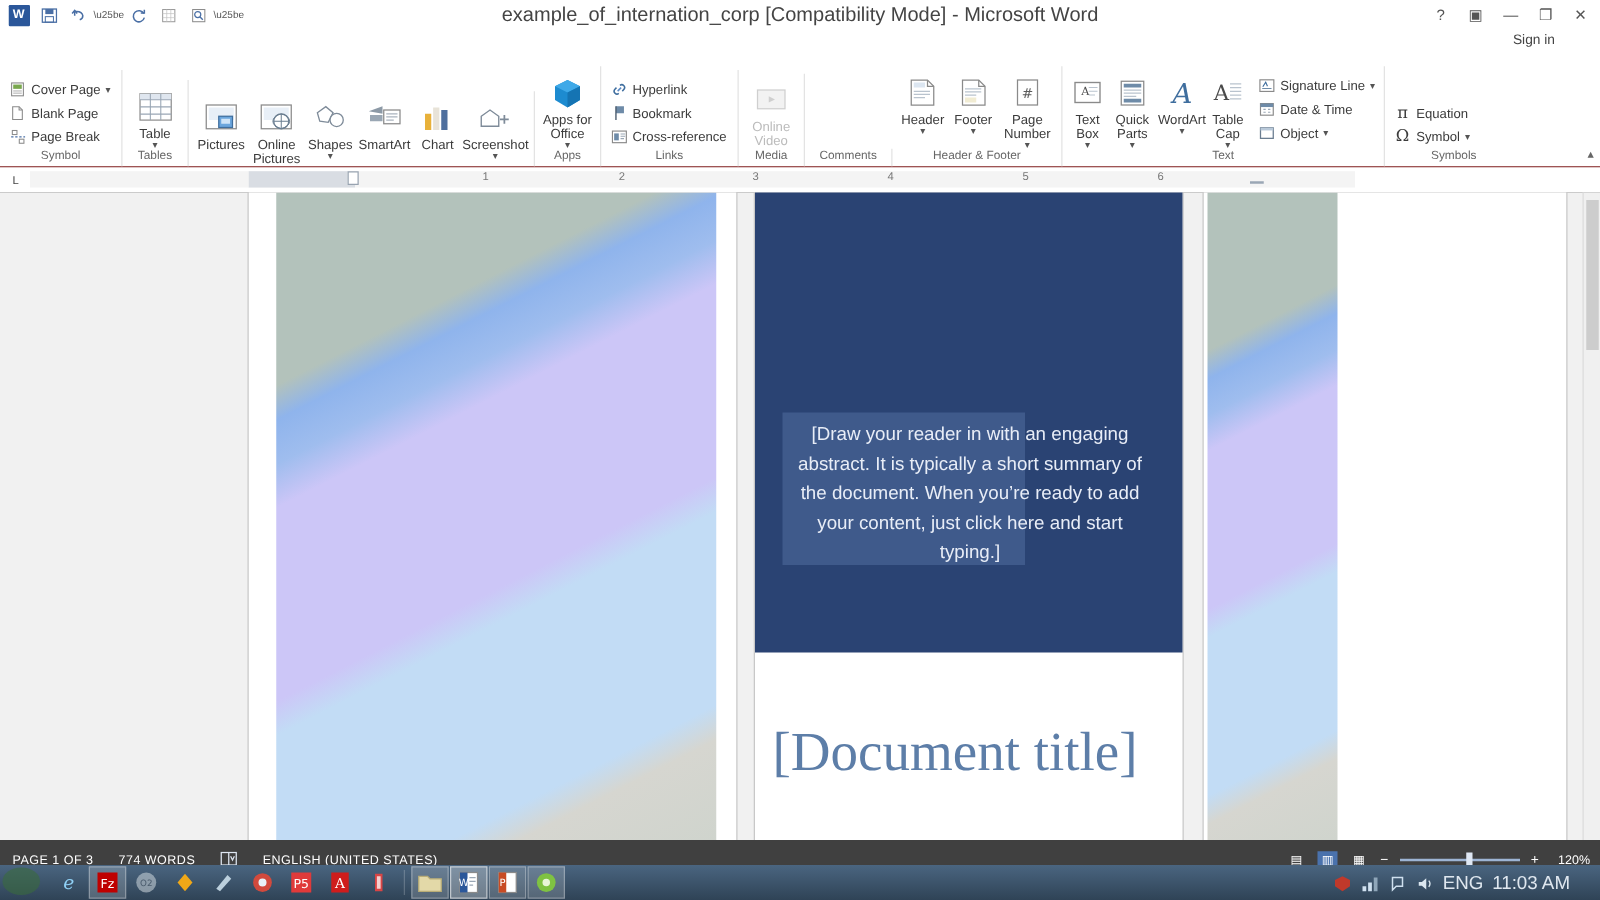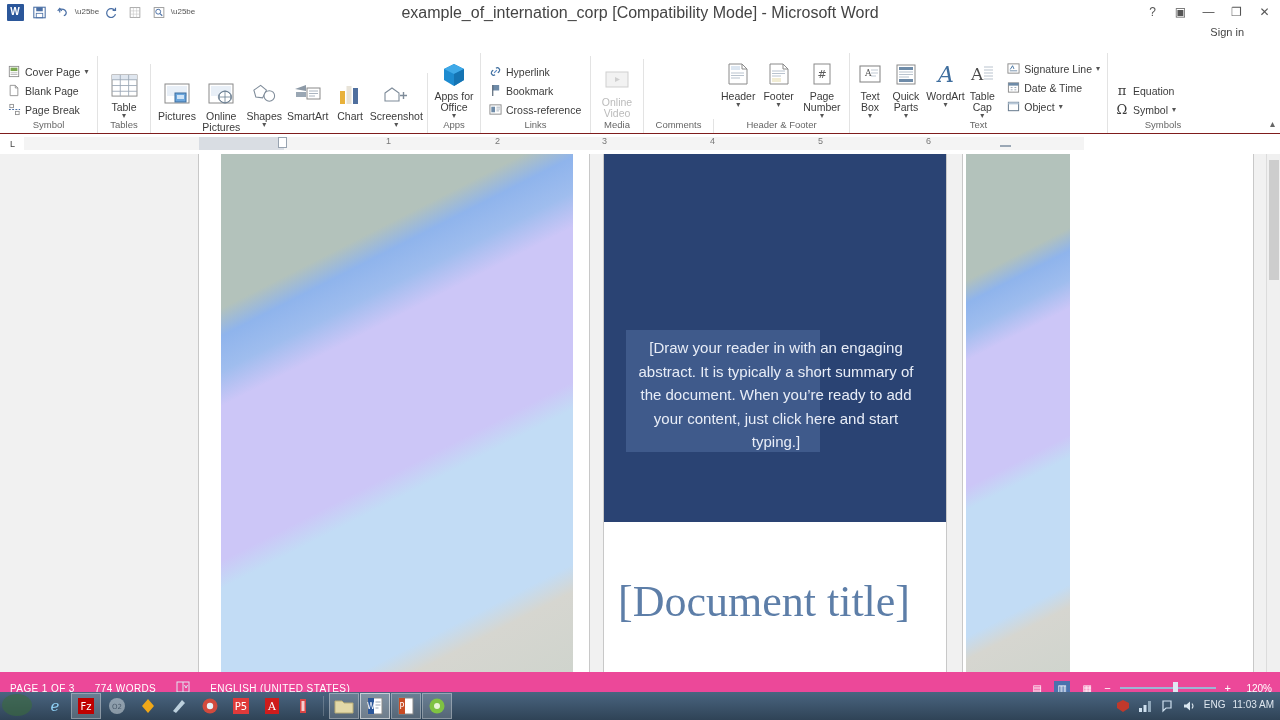--- a/index.html
+++ b/index.html
@@ -150,21 +150,21 @@
   }
   .doc-title {
     position: absolute; left: 14px; top: 435px; width: 320px;
     font-family: "Liberation Serif", serif;
     font-size: 44px; line-height: 54px; color: #5d7ea8;
   }
 
   
   .statusbar {
     position: absolute; top: 672px; left: 0; width: 1280px; height: 32px;
-    background: #ec4899; color: #fff;
+    background: #404040; color: #fff;
     display: flex; align-items: center; font-size: 10px;
   }
   .sb-item { padding: 0 10px; letter-spacing: .4px; }
   .sb-right { margin-left: auto; display: flex; align-items: center; gap: 9px; padding-right: 8px; }
   .viewbtn { width: 16px; height: 14px; display:flex; align-items:center; justify-content:center; }
   .viewbtn.active { background: #4a72ad; }
   .zoom-slider { position: relative; width: 96px; height: 14px; display:flex; align-items:center; }
   .zoom-track { position:absolute; left:0; right:0; top:6px; height:2px; background:#9db4d4; }
   .zoom-thumb { position:absolute; left:53px; top:1px; width:5px; height:12px; background:#dfe7f3; }
   .zoom-val { font-size:10px; width: 32px; text-align:right; }
@@ -176,22 +176,22 @@
     display: flex; align-items: center;
   }
   .tb-start { width: 40px; height: 28px; }
   .tb-icons { display: flex; align-items: center; gap: 1px; }
   .tb-ic {
     width: 30px; height: 26px; display:flex; align-items:center; justify-content:center;
     font-size: 13px; color:#fff;
   }
   .tb-ic.open { background: rgba(255,255,255,0.18); border:1px solid rgba(255,255,255,0.30); }
   .tb-sep { width: 1px; height: 20px; background: rgba(255,255,255,0.2); margin: 0 5px; }
-  .tray { margin-left: auto; display:flex; align-items:flex-start; gap:7px; padding-right: 6px;
-          color:#dfe7ef; font-size:10px; }
+  .tray { margin-left: auto; display:flex; align-items:flex-end; gap:7px; padding-right: 24px;
+          color:#dfe7ef; font-size:15px; }
   .tray-ic { width:15px;height:15px; display:flex; align-items:center; justify-content:center; font-size:11px; }
 </style>
 </head>
 <body>
 
 <div id="app">
 
   <div class="titlebar">
     <div class="qat">
       <div class="qat-btn">

